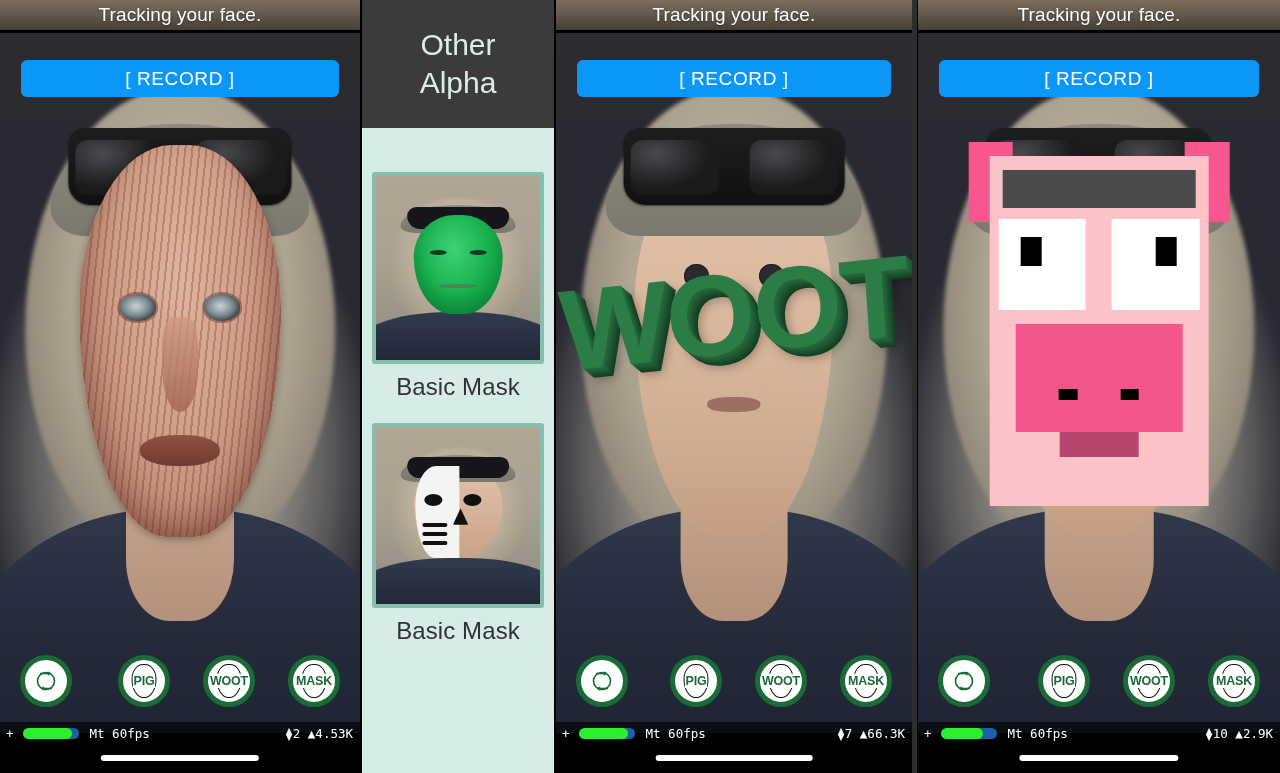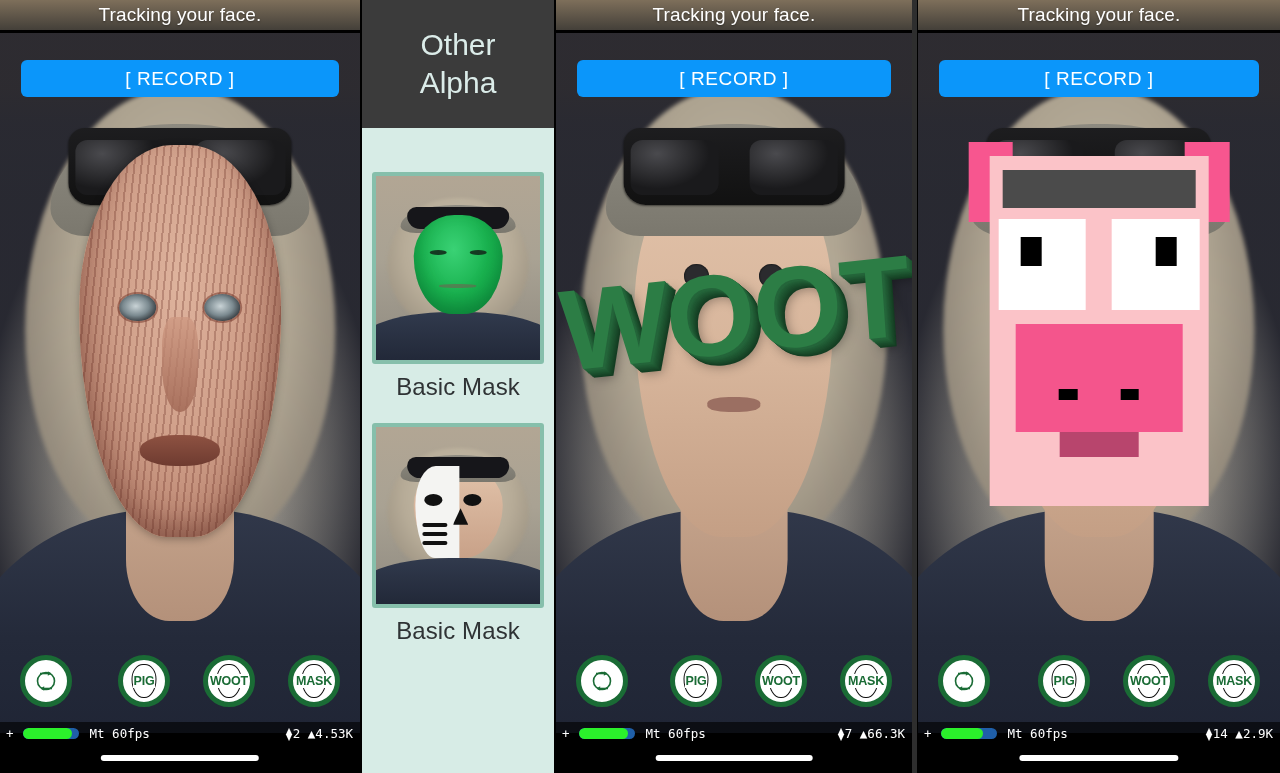--- a/index.html
+++ b/index.html
@@ -724,19 +724,19 @@
         <span class="btn-label">MASK</span>
       </div>
     </div>
 
     <div class="statsbar">
       <span class="stats-plus">+</span>
       <span class="stats-meter">
         <span class="stats-meter-fill" style="width: 76%;"></span>
       </span>
       <span class="stats-fps">Mt 60fps</span>
-      <span class="stats-right">⧫14 ▲2.9K</span>
+      <span class="stats-right">⧫10 ▲2.9K</span>
     </div>
 
     <div class="home-bar"></div>
   </div>
 
 </div>
 
 </body></html>

